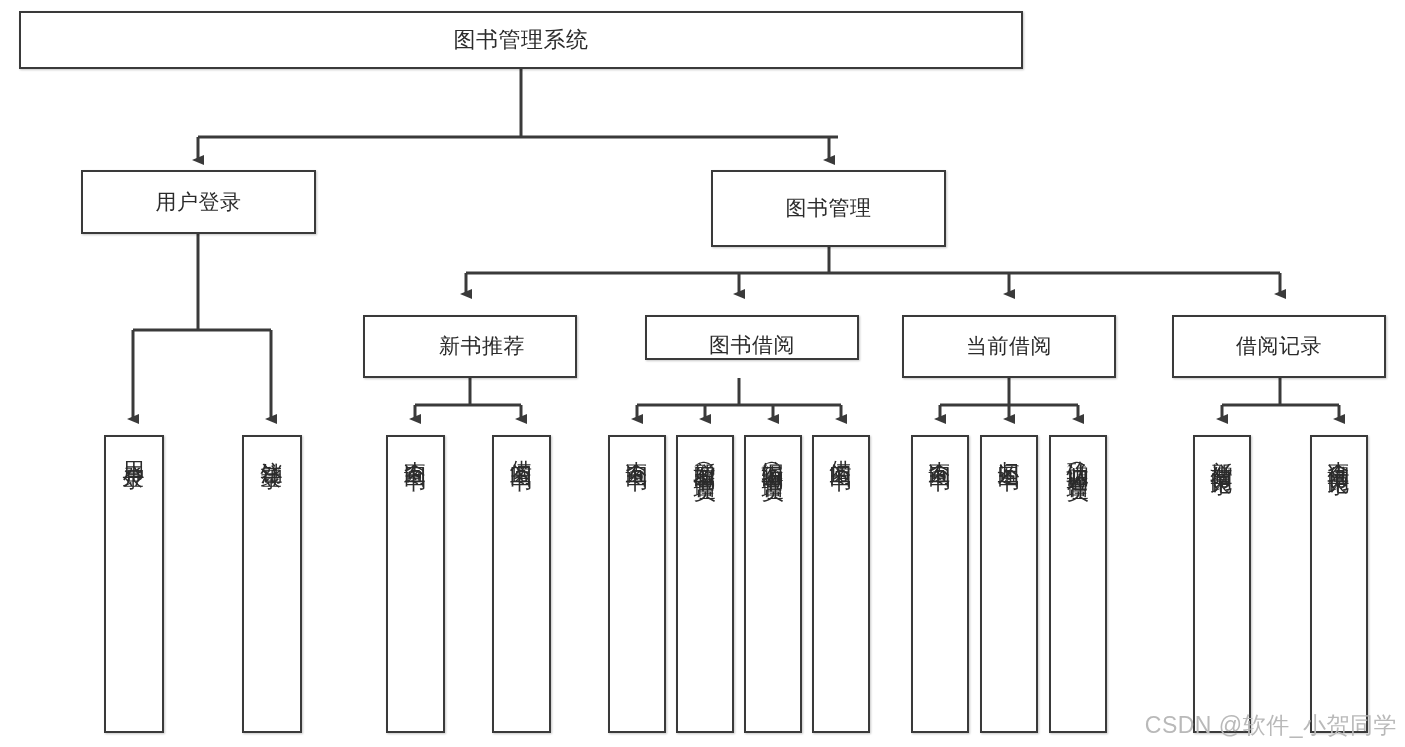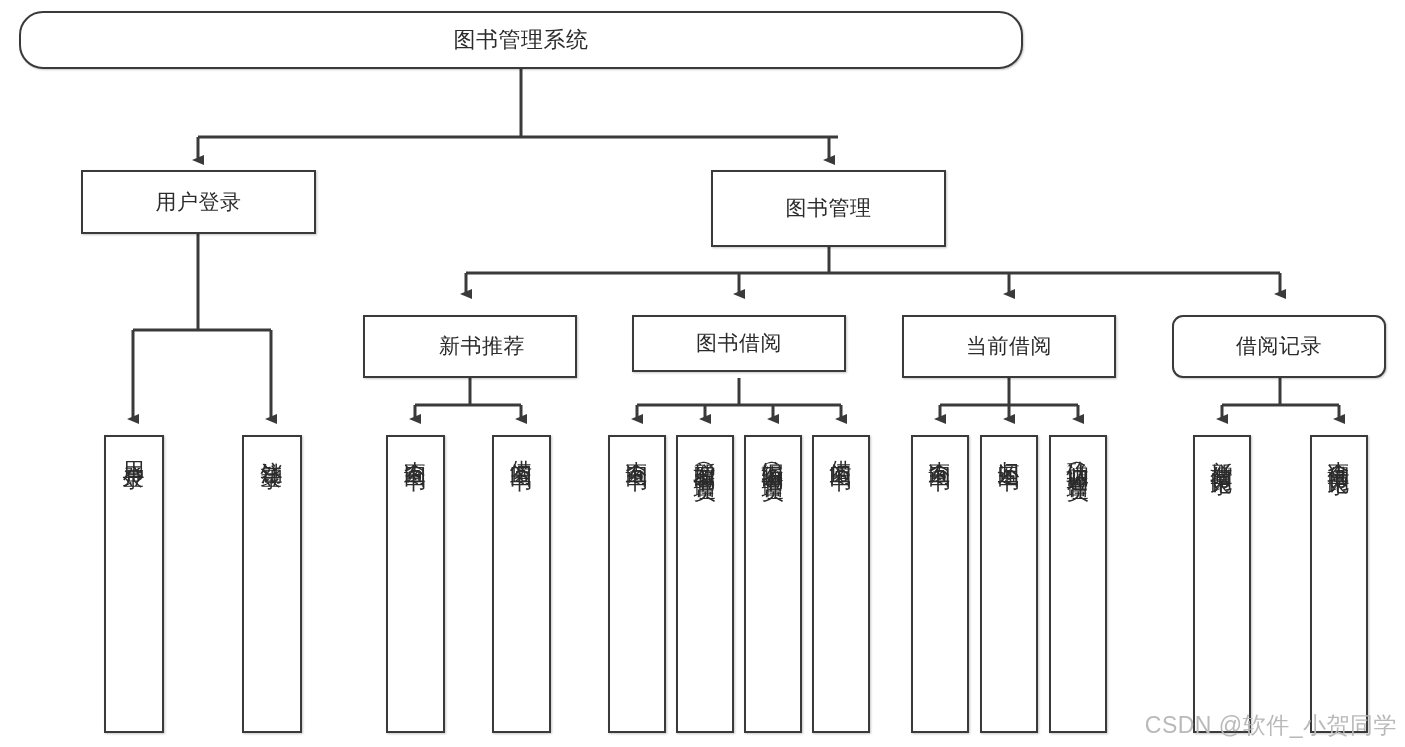--- a/index.html
+++ b/index.html
@@ -122,45 +122,45 @@
       <path d="M1009,405 L1009,419" marker-end="url(#arw)"></path>
       <path d="M1078,405 L1078,419" marker-end="url(#arw)"></path>
 
       <path d="M1280,378 L1280,405"></path>
       <path d="M1222,405 L1339,405"></path>
       <path d="M1222,405 L1222,419" marker-end="url(#arw)"></path>
       <path d="M1339,405 L1339,419" marker-end="url(#arw)"></path>
     </g>
   </svg>
 
-  <div class="node horiz root" style="left:19px; top:11px; width:1004px; height:58px;border-radius:24px;">
+  <div class="node horiz root" style="left:19px; top:11px; width:1004px; height:58px;">
     <span class="label">图书管理系统</span>
   </div>
 
   <div class="node horiz" style="left:81px; top:170px; width:235px; height:64px;">
     <span class="label">用户登录</span>
   </div>
 
   <div class="node horiz" style="left:711px; top:170px; width:235px; height:77px;">
     <span class="label">图书管理</span>
   </div>
 
   <div class="node horiz" style="left:363px; top:315px; width:214px; height:63px;padding-left:24px;">
     <span class="label">新书推荐</span>
   </div>
 
-  <div class="node horiz" style="left:632px; top:315px; width:214px; height:57px;">
+  <div class="node horiz" style="left:645px; top:315px; width:214px; height:45px;align-items:flex-end;">
     <span class="label">图书借阅</span>
   </div>
 
   <div class="node horiz" style="left:902px; top:315px; width:214px; height:63px;">
     <span class="label">当前借阅</span>
   </div>
 
-  <div class="node horiz" style="left:1172px; top:315px; width:214px; height:63px;border-radius:11px;">
+  <div class="node horiz" style="left:1172px; top:315px; width:214px; height:63px;">
     <span class="label">借阅记录</span>
   </div>
 
   <div class="node vert" style="left:104px; top:435px; width:60px; height:298px;">
     <span class="label">用户登录</span>
   </div>
 
   <div class="node vert" style="left:242px; top:435px; width:60px; height:298px;">
     <span class="label">注销登录</span>
   </div>

